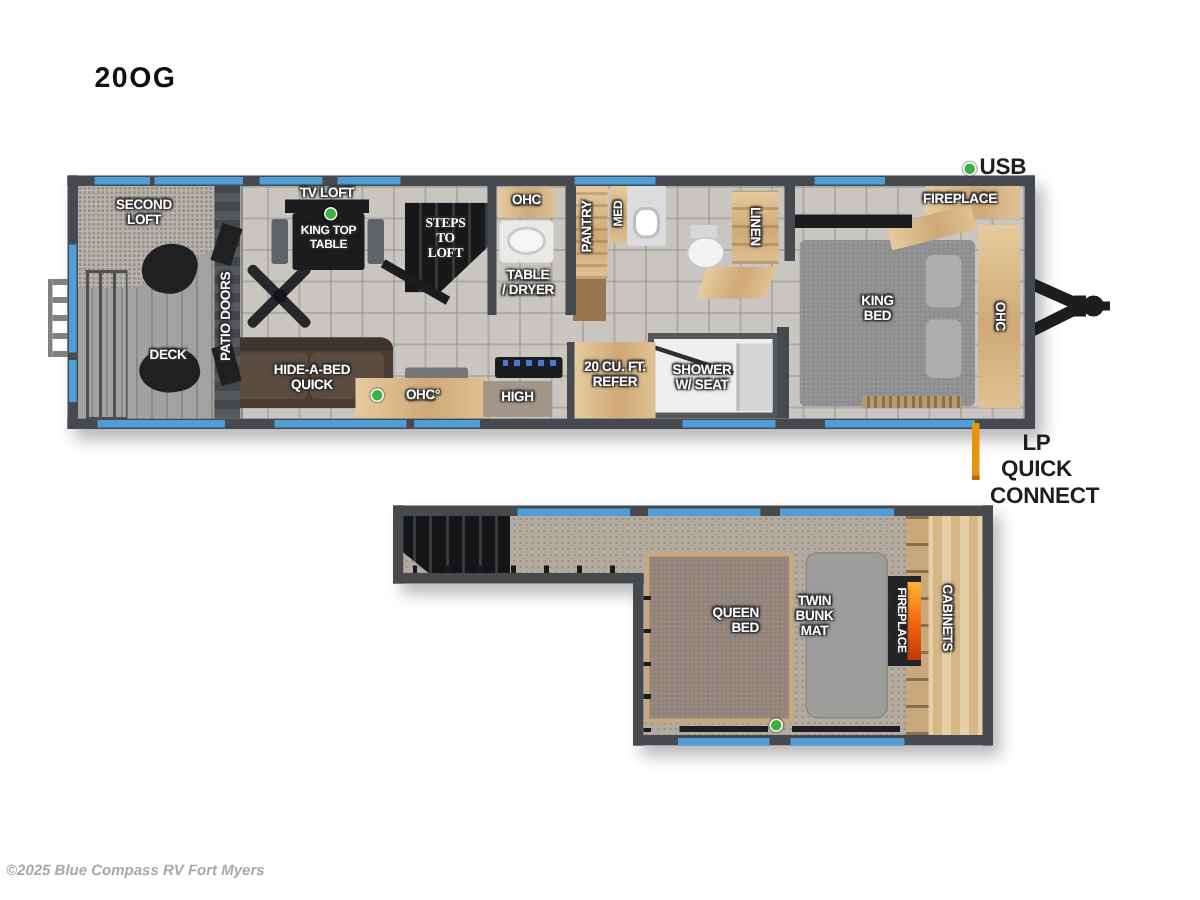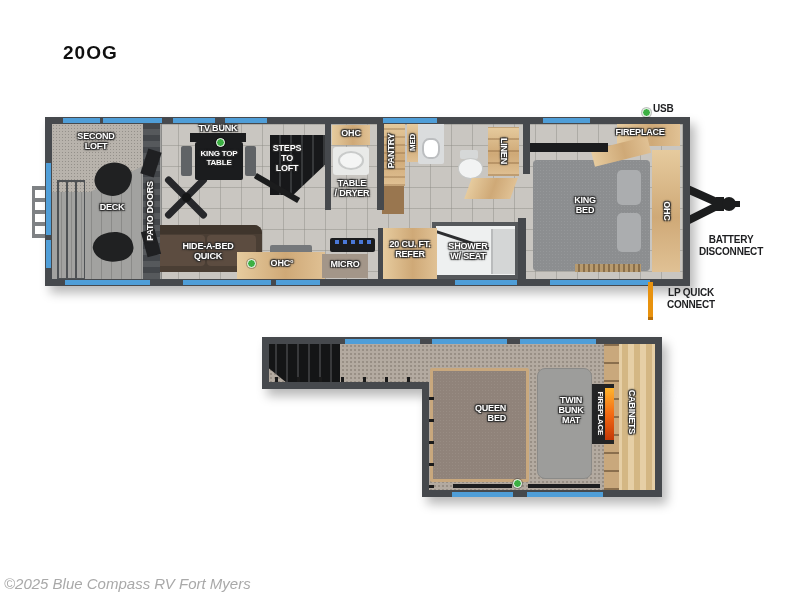--- a/index.html
+++ b/index.html
@@ -26,56 +26,56 @@
   .shadowbox{position:absolute;box-shadow:5px 7px 10px rgba(0,0,0,.28);z-index:0;}
   
   .lbl{position:absolute;color:#fff;font-weight:bold;font-size:9px;line-height:1.1;
        text-align:center;white-space:pre-line;letter-spacing:-0.2px;z-index:30;
        text-shadow:-1px -1px 1px rgba(45,45,45,.95),1px -1px 1px rgba(45,45,45,.95),
                    -1px 1px 1px rgba(45,45,45,.95),1px 1px 1px rgba(45,45,45,.95),
                    0 0 3px rgba(45,45,45,.9);}
   .sm{font-size:8px;}
   .vlbl{transform:rotate(-90deg);}
   .vlbl2{transform:rotate(90deg);}
-  .dark-lbl{position:absolute;color:#1d1e20;font-weight:bold;font-size:10px;line-height:1.15;
+  .dark-lbl{position:absolute;color:#1d1e20;font-weight:bold;font-size:15px;line-height:1.15;
        text-align:center;white-space:pre-line;z-index:30;letter-spacing:-0.2px;}
   .led{position:absolute;width:7px;height:7px;border-radius:50%;background:#3cb043;
        border:1px solid #fff;box-shadow:0 0 0 1px rgba(0,0,0,.25);z-index:32;}
   .title{position:absolute;left:63px;top:42px;font-size:19px;font-weight:600;color:#101010;
          letter-spacing:1px;z-index:40;}
-  .copyright{position:absolute;left:4px;top:575px;font-size:15px;font-style:italic;
-         font-weight:normal;color:#a9a9a9;z-index:40;}
+  .copyright{position:absolute;left:4px;top:575px;font-size:10px;font-style:italic;
+         font-weight:bold;color:#a9a9a9;z-index:40;}
 </style>
 </head>
 <body>
 
 <div class="stage">
 
   <div class="title">20OG</div>
 
   <div class="shadowbox" style="left:45px;top:117px;width:645px;height:169px;"></div>
   <div class="floor-tile" style="left:52px;top:124px;width:631px;height:155px;"></div>
 
   <div class="deck" style="left:52px;top:124px;width:110px;height:155px;"></div>
   <div class="speck2" style="left:52px;top:124px;width:100px;height:68px;clip-path:polygon(0 0,100% 0,100% 55%,38% 100%,0 100%);"></div>
   <div class="abs" style="left:57px;top:180px;width:28px;height:96px;z-index:10;background:repeating-linear-gradient(90deg,#4e5154 0 2px,transparent 2px 9px);border-top:2px solid #4e5154;border-bottom:2px solid #4e5154;"></div>
   <div class="abs" style="left:32px;top:186px;width:16px;height:52px;z-index:10;background:repeating-linear-gradient(0deg,#7e8184 0 4px,transparent 4px 12px);border-left:3px solid #7e8184;border-right:3px solid #7e8184;box-sizing:border-box;"></div>
   <div class="abs" style="left:95px;top:162px;width:36px;height:34px;z-index:11;background:#202122;border-radius:60% 40% 55% 45%;transform:rotate(15deg);"></div>
   <div class="abs" style="left:93px;top:232px;width:40px;height:30px;z-index:11;background:#202122;border-radius:45% 55% 40% 60%;transform:rotate(-12deg);"></div>
   <div class="lbl" style="left:57px;top:132px;width:78px;">SECOND
 LOFT</div>
-  <div class="lbl" style="left:90px;top:203px;width:44px;">DECK</div>
+  <div class="lbl" style="left:90px;top:232px;width:44px;">DECK</div>
 
   <div class="abs" style="left:143px;top:124px;width:17px;height:155px;z-index:13;background:#43464a;background-image:repeating-linear-gradient(0deg,rgba(255,255,255,.1) 0 6px,transparent 6px 12px);"></div>
   <div class="abs" style="left:144px;top:150px;width:14px;height:26px;z-index:14;background:#1f2022;transform:rotate(18deg);"></div>
   <div class="abs" style="left:144px;top:230px;width:14px;height:26px;z-index:14;background:#1f2022;transform:rotate(-15deg);"></div>
   <div class="lbl vlbl" style="left:114px;top:206px;width:74px;">PATIO DOORS</div>
 
   <div class="blackbox" style="left:190px;top:133px;width:56px;height:9px;"></div>
-  <div class="lbl" style="left:183px;top:124px;width:70px;">TV BUNK</div>
+  <div class="lbl" style="left:183px;top:124px;width:70px;">TV LOFT</div>
   <div class="led" style="left:216px;top:138px;"></div>
   <div class="abs" style="left:181px;top:146px;width:11px;height:30px;z-index:11;background:#606366;border-radius:2px;"></div>
   <div class="abs" style="left:245px;top:146px;width:11px;height:30px;z-index:11;background:#606366;border-radius:2px;"></div>
   <div class="blackbox" style="left:195px;top:142px;width:48px;height:38px;border-radius:2px;"></div>
   <div class="lbl sm" style="left:196px;top:150px;width:46px;">KING TOP
 TABLE</div>
 
   <div class="abs" style="left:158px;top:169px;width:56px;height:56px;z-index:11;">
     <div class="abs" style="left:0;top:25px;width:56px;height:7px;background:#26272a;border-radius:3px;transform:rotate(45deg);"></div>
     <div class="abs" style="left:0;top:25px;width:56px;height:7px;background:#26272a;border-radius:3px;transform:rotate(-45deg);"></div>
@@ -85,21 +85,21 @@
   <div class="abs" style="left:150px;top:225px;width:112px;height:47px;z-index:10;background:#4a3e34;border-radius:8px 8px 3px 3px;">
     <div class="abs" style="left:0;top:0;width:112px;height:9px;background:#3f352c;border-radius:8px 8px 0 0;"></div>
     <div class="abs" style="left:6px;top:10px;width:49px;height:31px;background:#5c4c40;border-radius:4px;"></div>
     <div class="abs" style="left:57px;top:10px;width:49px;height:31px;background:#5c4c40;border-radius:4px;"></div>
   </div>
   <div class="lbl" style="left:164px;top:242px;width:88px;">HIDE-A-BED
 QUICK</div>
 
   <div class="abs" style="left:270px;top:135px;width:58px;height:60px;z-index:11;background:repeating-linear-gradient(90deg,#17181a 0 9px,#36383a 9px 11px);clip-path:polygon(0 0,100% 0,100% 45%,40% 100%,0 100%);"></div>
   <div class="abs" style="left:252px;top:185px;width:50px;height:6px;z-index:11;background:#1b1c1d;transform:rotate(30deg);"></div>
-  <div class="lbl" style="left:262px;top:144px;width:50px;">STEPS
+  <div class="lbl" style="left:272px;top:144px;width:50px;font-family:Liberation Serif, serif;">STEPS
 TO
 LOFT</div>
 
   <div class="wall" style="left:325px;top:120px;width:6px;height:90px;"></div>
   <div class="wall" style="left:377px;top:120px;width:7px;height:90px;"></div>
   <div class="wood" style="left:332px;top:125px;width:38px;height:20px;"></div>
   <div class="lbl" style="left:333px;top:129px;width:36px;">OHC</div>
   <div class="abs" style="left:333px;top:147px;width:36px;height:28px;z-index:12;background:#e9eae8;border-radius:3px;">
     <div class="abs" style="left:5px;top:4px;width:26px;height:19px;background:#f4f5f4;border:2px solid #c9cbca;border-radius:50%;box-sizing:border-box;"></div>
   </div>
@@ -130,21 +130,21 @@
 W/ SEAT</div>
 
   <div class="abs" style="left:270px;top:245px;width:42px;height:9px;z-index:13;background:#75787b;border-radius:2px;"></div>
   <div class="wood" style="left:237px;top:252px;width:88px;height:27px;z-index:13;"></div>
   <div class="led" style="left:247px;top:259px;"></div>
   <div class="lbl" style="left:258px;top:259px;width:48px;">OHC°</div>
   <div class="blackbox" style="left:330px;top:238px;width:45px;height:14px;border-radius:2px;z-index:13;">
     <div class="abs" style="left:5px;top:2px;width:36px;height:4px;background:repeating-linear-gradient(90deg,#4a78d8 0 4px,transparent 4px 8px);"></div>
   </div>
   <div class="abs" style="left:322px;top:254px;width:46px;height:24px;z-index:13;background:#a39689;"></div>
-  <div class="lbl" style="left:322px;top:260px;width:46px;">MICRO</div>
+  <div class="lbl" style="left:322px;top:260px;width:46px;">HIGH</div>
 
   <div class="wall" style="left:378px;top:228px;width:5px;height:52px;"></div>
   <div class="wood" style="left:383px;top:228px;width:54px;height:51px;"></div>
   <div class="lbl" style="left:380px;top:240px;width:60px;">20 CU. FT.
 REFER</div>
 
   <div class="wood" style="left:617px;top:124px;width:63px;height:22px;"></div>
   <div class="wood" style="left:592px;top:143px;width:58px;height:17px;transform:rotate(-14deg);"></div>
   <div class="lbl" style="left:605px;top:128px;width:70px;">FIREPLACE</div>
   <div class="blackbox" style="left:530px;top:143px;width:78px;height:9px;"></div>
@@ -179,41 +179,39 @@
 
   <div class="led" style="left:642px;top:108px;"></div>
   <div class="dark-lbl" style="left:653px;top:103px;width:28px;text-align:left;">USB</div>
 
   <svg class="abs" style="left:683px;top:176px;z-index:15;" width="58" height="60" viewBox="0 0 58 60">
     <path d="M2 12 L38 28 L2 46" fill="none" stroke="#1c1d1e" stroke-width="8"></path>
     <rect x="33" y="21" width="8" height="14" fill="#1c1d1e"></rect>
     <circle cx="46" cy="28" r="7" fill="#1c1d1e"></circle>
     <rect x="50" y="25" width="7" height="6" fill="#1c1d1e"></rect>
   </svg>
-  <div class="dark-lbl" style="left:688px;top:234px;width:86px;">BATTERY
-DISCONNECT</div>
 
   <div class="abs" style="left:648px;top:282px;width:5px;height:35px;z-index:26;background:#e8920e;border-bottom:3px solid #b86e08;"></div>
   <div class="dark-lbl" style="left:660px;top:287px;width:62px;">LP QUICK
 CONNECT</div>
 
   <div class="shadowbox" style="left:262px;top:337px;width:400px;height:52px;"></div>
   <div class="shadowbox" style="left:422px;top:389px;width:240px;height:108px;"></div>
   <div class="floor-speck" style="left:269px;top:344px;width:386px;height:45px;"></div>
   <div class="floor-speck" style="left:429px;top:344px;width:226px;height:146px;"></div>
 
   <div class="abs" style="left:266px;top:344px;width:74px;height:40px;z-index:11;background:repeating-linear-gradient(90deg,#141516 0 9px,#38393b 9px 11px);clip-path:polygon(0 0,100% 0,100% 100%,30% 100%,0 55%);"></div>
   <div class="abs" style="left:275px;top:377px;width:150px;height:5px;z-index:21;background:repeating-linear-gradient(90deg,#1a1a1a 0 3px,transparent 3px 22px);"></div>
   <div class="abs" style="left:429px;top:392px;width:5px;height:96px;z-index:21;background:repeating-linear-gradient(0deg,#1a1a1a 0 3px,transparent 3px 22px);"></div>
 
   <div class="abs" style="left:430px;top:368px;width:99px;height:114px;z-index:10;background:#90837a;background-image:radial-gradient(rgba(255,255,255,.07) 1px,transparent 1px);background-size:3px 3px;border:3px solid #c9a87d;box-sizing:border-box;border-radius:2px;"></div>
   <div class="lbl" style="left:454px;top:404px;width:52px;text-align:right;">QUEEN
 BED</div>
   <div class="abs" style="left:537px;top:368px;width:55px;height:111px;z-index:10;background:#9d9d9b;border:1px solid #8a8a88;border-radius:8px;box-sizing:border-box;"></div>
-  <div class="lbl" style="left:539px;top:396px;width:64px;">TWIN
+  <div class="lbl" style="left:511px;top:396px;width:64px;">TWIN
 BUNK
 MAT</div>
 
   <div class="abs" style="left:592px;top:384px;width:22px;height:60px;z-index:12;background:#232425;">
     <div class="abs" style="left:13px;top:4px;width:9px;height:52px;background:linear-gradient(180deg,#ffb52e,#f46a12 50%,#c33806);"></div>
   </div>
   <div class="lbl vlbl2 sm" style="left:575px;top:409px;width:50px;">FIREPLACE</div>
 
   <div class="abs" style="left:604px;top:342px;width:51px;height:148px;z-index:11;background:repeating-linear-gradient(90deg,#e6cfa6 0 6px,#d4b784 6px 12px);">
     <div class="abs" style="left:0;top:0;width:15px;height:148px;background:repeating-linear-gradient(0deg,#8a6f4e 0 2px,transparent 2px 18px),#c9a87c;"></div>

